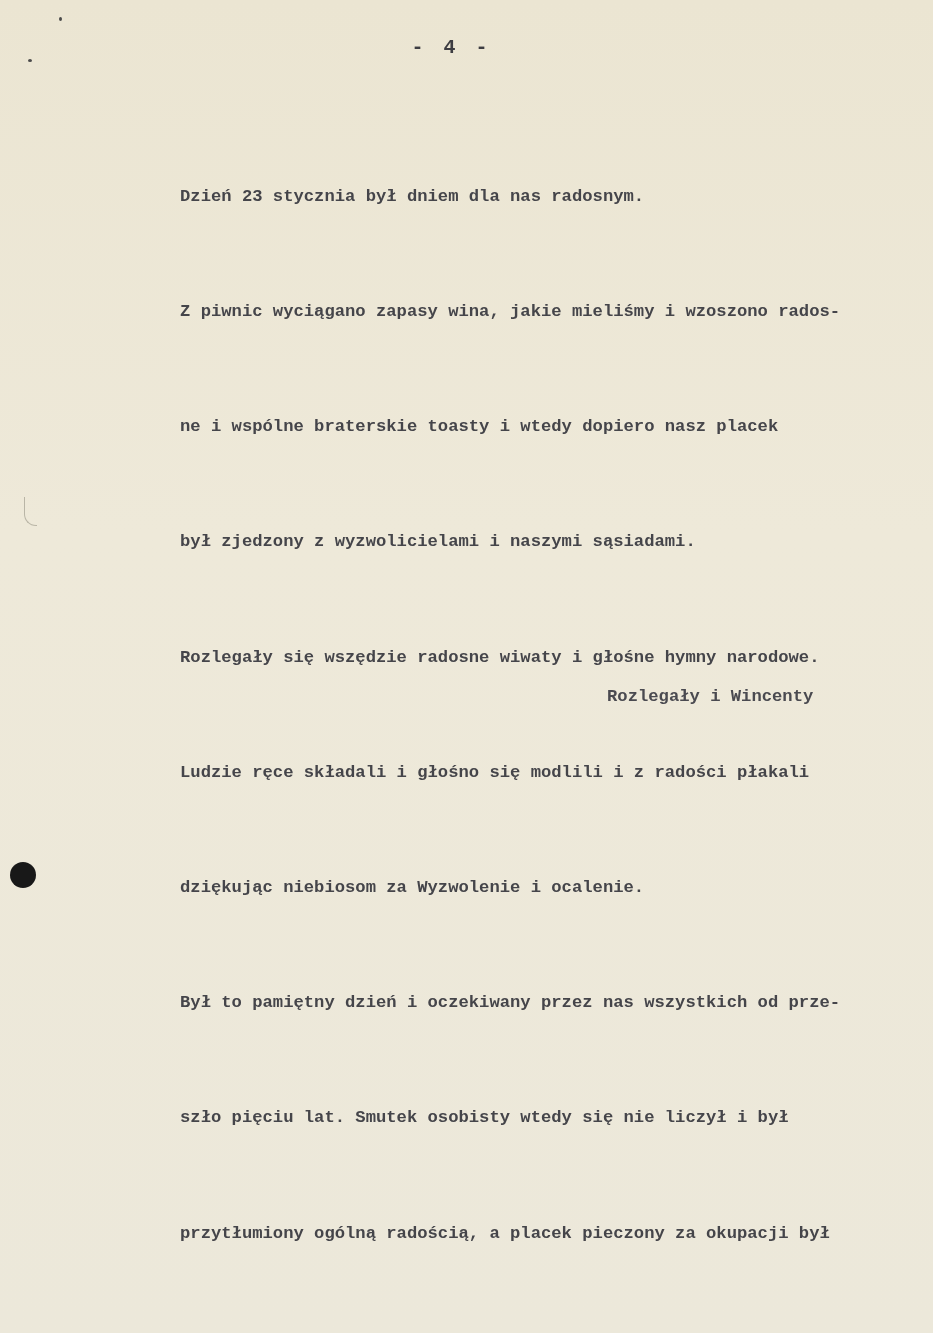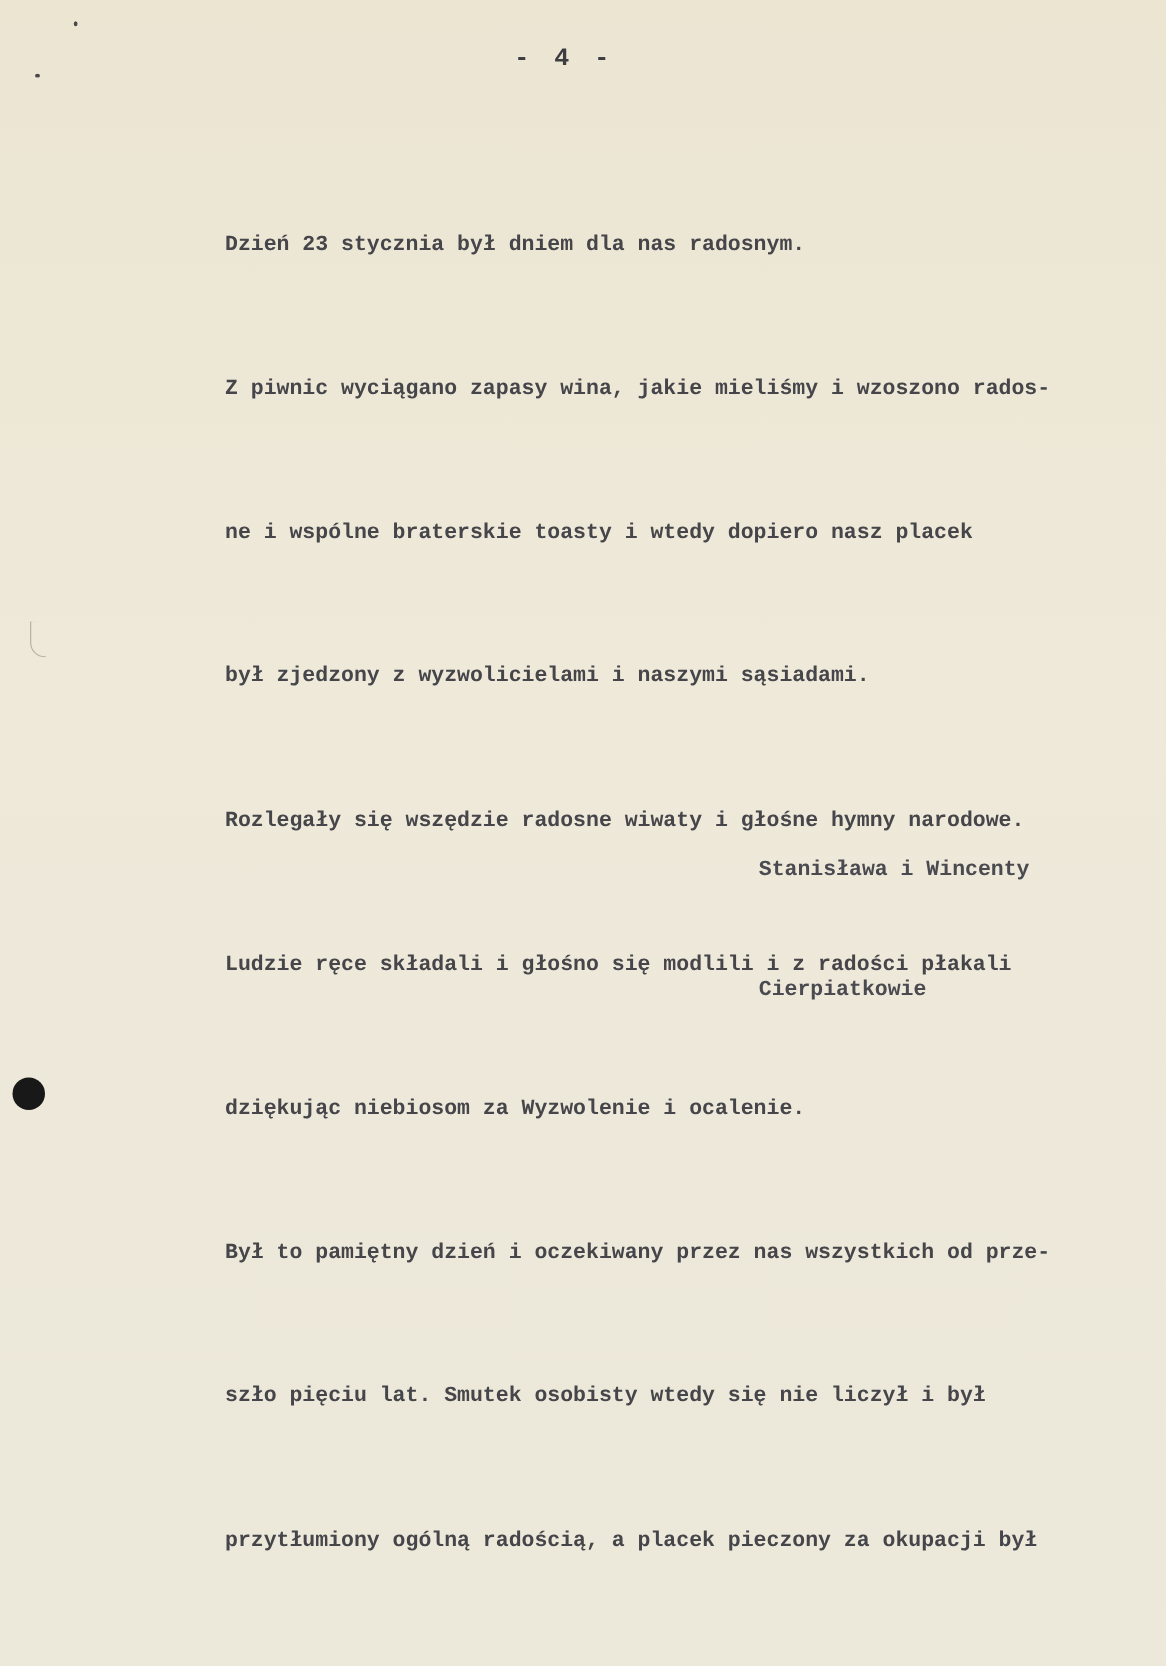--- a/index.html
+++ b/index.html
@@ -58,21 +58,20 @@
     <span class="line">dziękując niebiosom za Wyzwolenie i ocalenie.</span>
     <span class="line">Był to pamiętny dzień i oczekiwany przez nas wszystkich od prze-</span>
     <span class="line">szło pięciu lat. Smutek osobisty wtedy się nie liczył i był</span>
     <span class="line">przytłumiony ogólną radością, a placek pieczony za okupacji był</span>
     <span class="line">rozdzielany jak świętość wśród przyjaciół i wyzwolicieli w naszym</span>
     
     
   </div>
 
   <div class="signature">
-    <div>Stanisława i Wincenty</div>
-    <div>Cierpiatkowie</div>
+    <div>Rozlegały i Wincenty</div>
   </div>
 
   <div class="hole-punch"></div>
   <div class="margin-mark"></div>
   <div class="speck" style="left:59px;top:17px;width:3px;height:4px;"></div>
   <div class="speck" style="left:28px;top:59px;width:4px;height:3px;"></div>
 </div>
 
 </body></html>

